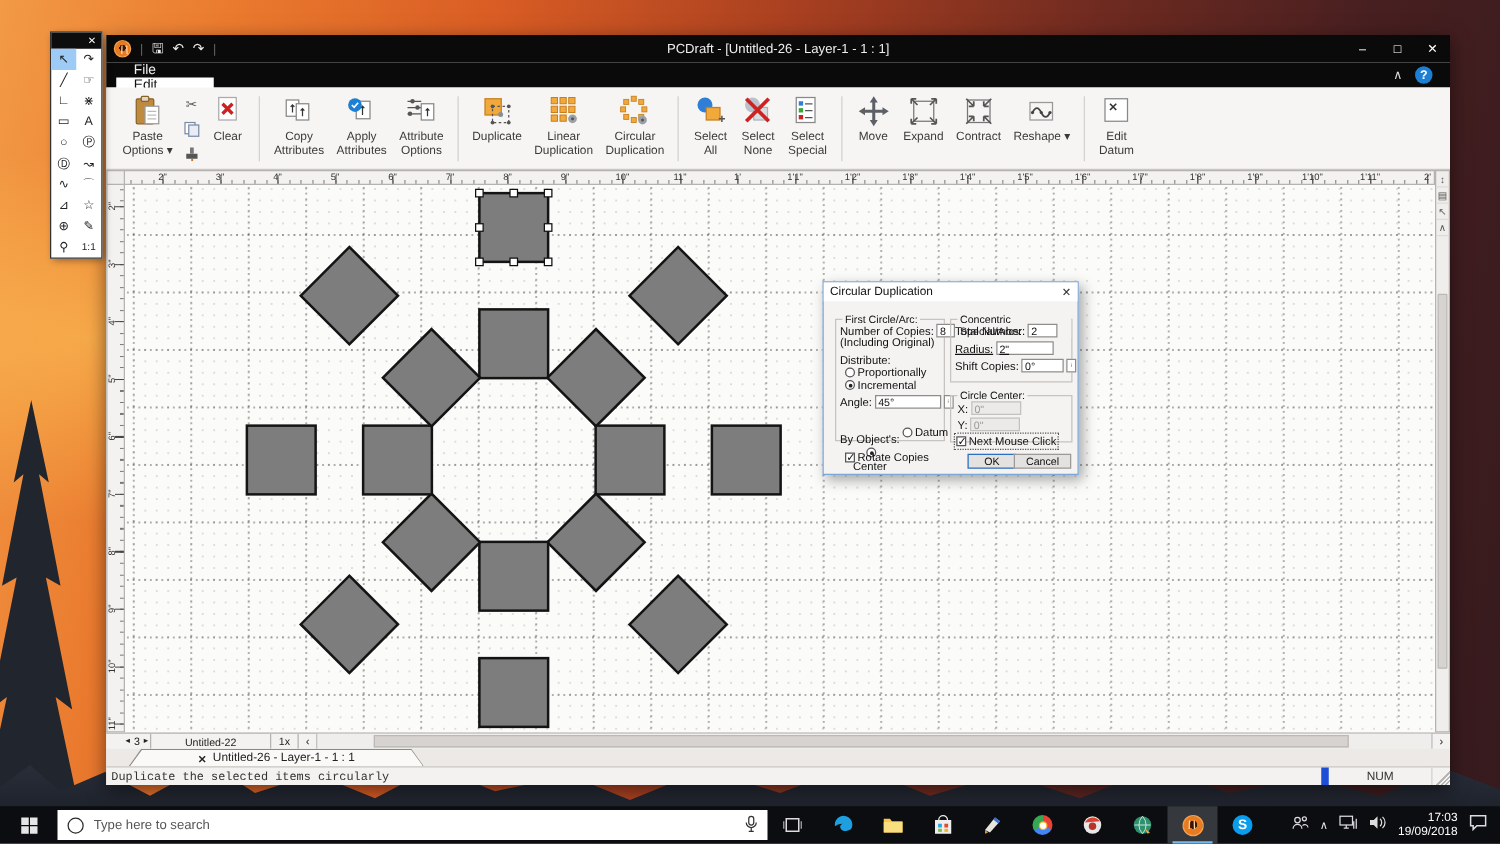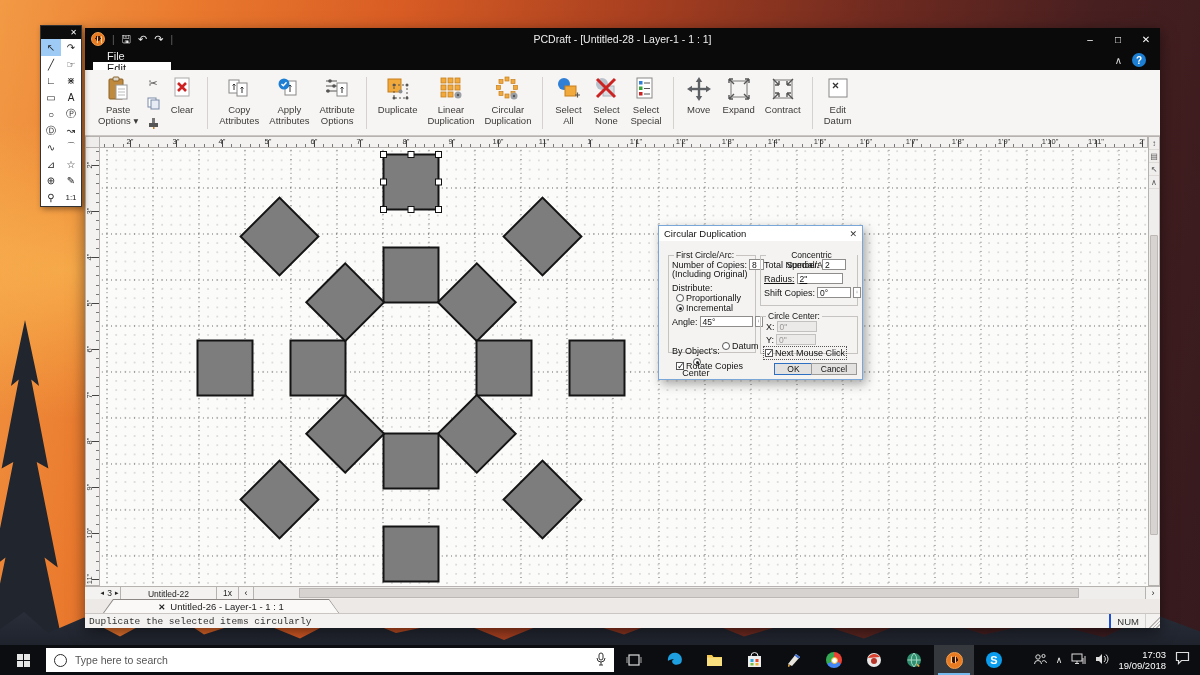--- a/index.html
+++ b/index.html
@@ -108,31 +108,31 @@
     clip-path:polygon(10px 0,226px 0,236px 100%,0 100%); }
   .sheettab { position:absolute; left:1px; top:1px; width:234px; height:13px; background:#faf9f8;
     clip-path:polygon(9.5px 0,225px 0,234.5px 100%,0 100%); display:flex; align-items:center; justify-content:center; gap:5px;
     font-size:9.5px; color:#222; }
   .tab-x { font-size:8.5px; font-weight:bold; }
 
   .statusbar { position:absolute; left:0; top:585px; width:100%; height:15px; background:#f3f2f0; border-top:1px solid #c9c6c3;
     display:flex; align-items:center; font-size:9.5px; color:#333; }
   .status-msg { padding-left:4px;font-family:Liberation Mono, monospace; }
   .status-right { margin-left:auto; display:flex; align-items:stretch; height:100%; }
-  .num-cell { border-left:2px solid #1d4ed8; border-right:1px solid #d2cfcc; padding:0 6px; display:flex; align-items:center; }
+  .num-cell { border-left:6px solid #1d4ed8; border-right:1px solid #d2cfcc; padding:0 30px; display:flex; align-items:center; }
   .grip { width:14px; background:
     linear-gradient(135deg, transparent 0 60%, #b8b5b2 60% 66%, transparent 66% 72%, #b8b5b2 72% 78%, transparent 78% 84%, #b8b5b2 84% 90%, transparent 90%); }
 
   
   .dialog { position:absolute; left:658px; top:225px; width:205px; height:155px; background:#f4f3f2;
     border:1px solid #7aa6d8; box-shadow:3px 4px 10px rgba(0,0,0,.35); font-size:9px; color:#111; }
   .dlg-title { height:15px; background:#fff; display:flex; align-items:center; padding:0 5px; }
   .dlg-title-text { font-size:9.5px; }
   .dlg-close { margin-left:auto; font-size:9px; color:#333; }
-  .groupbox { position:absolute; border:1px solid #c6c3c0;text-align:center; }
+  .groupbox { position:absolute; border:1px solid #c6c3c0; }
   .gb-label { position:absolute; top:-6px; left:5px; background:#f4f3f2; padding:0 2px; font-size:8.5px; }
   .dlg-row { position:absolute; display:flex; align-items:center; gap:2px; white-space:nowrap; }
   .field { background:#fff; border:1px solid #8f8d8b; height:11px; font-size:8.5px; padding:0 2px; display:flex; align-items:center; }
   .field.disabled { background:#eceae8; color:#9a9896; border-color:#c3c1bf; }
   .unitbtn { width:8px; height:11px; border:1px solid #8f8d8b; background:#fff; font-size:6px; display:flex; align-items:center; justify-content:center; color:#333; }
   .radio { width:8px; height:8px; border-radius:50%; border:1px solid #555; background:#fff; position:relative; flex:0 0 auto; }
   .radio.sel::after { content:""; position:absolute; left:1.8px; top:1.8px; width:3.2px; height:3.2px; border-radius:50%; background:#222; }
   .chk { width:8px; height:8px; border:1px solid #555; background:#fff; position:relative; flex:0 0 auto; }
   .chk.on::after { content:"✓"; position:absolute; left:0px; top:-2.5px; font-size:9px; color:#111; }
   .focus-rect { outline:1px dotted #555; outline-offset:1px; }
@@ -168,21 +168,21 @@
 
     <div class="titlebar">
       <div class="qa-icons">
         <span class="app-logo"></span>
         <span class="qa-sep">|</span>
         <span class="qa-btn">🖫</span>
         <span class="qa-btn">↶</span>
         <span class="qa-btn">↷</span>
         <span class="qa-sep">|</span>
       </div>
-      <div class="win-title">PCDraft - [Untitled-28 - Layer-1 - 1 : 1]</div>
+      <div class="win-title">PCDraft - [Untitled-26 - Layer-1 - 1 : 1]</div>
       <div class="win-ctrls">
         <span class="win-ctrl">–</span>
         <span class="win-ctrl">□</span>
         <span class="win-ctrl">✕</span>
       </div>
     </div>
 
     <div class="menubar">
       <span id="menu-items">
           <span class="menu-item">File</span>
@@ -422,20 +422,32 @@
                 <rect x="5" y="5" width="18" height="18" fill="none" stroke="#777"></rect>
                 <g stroke="#555" stroke-width="1.4">
                   <path d="M4 4 L10 10 M10 10 h-4 M10 10 v-4" fill="none"></path>
                   <path d="M24 4 L18 10 M18 10 h4 M18 10 v-4" fill="none"></path>
                   <path d="M4 24 L10 18 M10 18 h-4 M10 18 v4" fill="none"></path>
                   <path d="M24 24 L18 18 M18 18 h4 M18 18 v4" fill="none"></path>
                 </g>
               </svg>
           </div>
           <div class="rlabel">Contract</div>
+        </div>
+        <div class="ritem">
+          <div class="ricon">
+            <svg width="28" height="28" viewBox="0 0 28 28">
+                <rect x="5" y="7" width="18" height="14" fill="none" stroke="#999"></rect>
+                <path d="M7 15 q3.5 -7 7 0 t7 0" fill="none" stroke="#444" stroke-width="1.4"></path>
+                <circle cx="7" cy="15" r="1.3" fill="#444"></circle>
+                <circle cx="14" cy="15" r="1.3" fill="#444"></circle>
+                <circle cx="21" cy="15" r="1.3" fill="#444"></circle>
+              </svg>
+          </div>
+          <div class="rlabel">Reshape ▾</div>
         </div>
       </div>
       <div class="rsep"></div>
       <div class="rgroup">
         <div class="ritem">
           <div class="ricon">
             <svg width="28" height="28" viewBox="0 0 28 28">
                 <rect x="5" y="4" width="18" height="18" fill="#fff" stroke="#888"></rect>
                 <path d="M9 8 L14 13 M14 8 L9 13" stroke="#333" stroke-width="1.3"></path>
               </svg>

